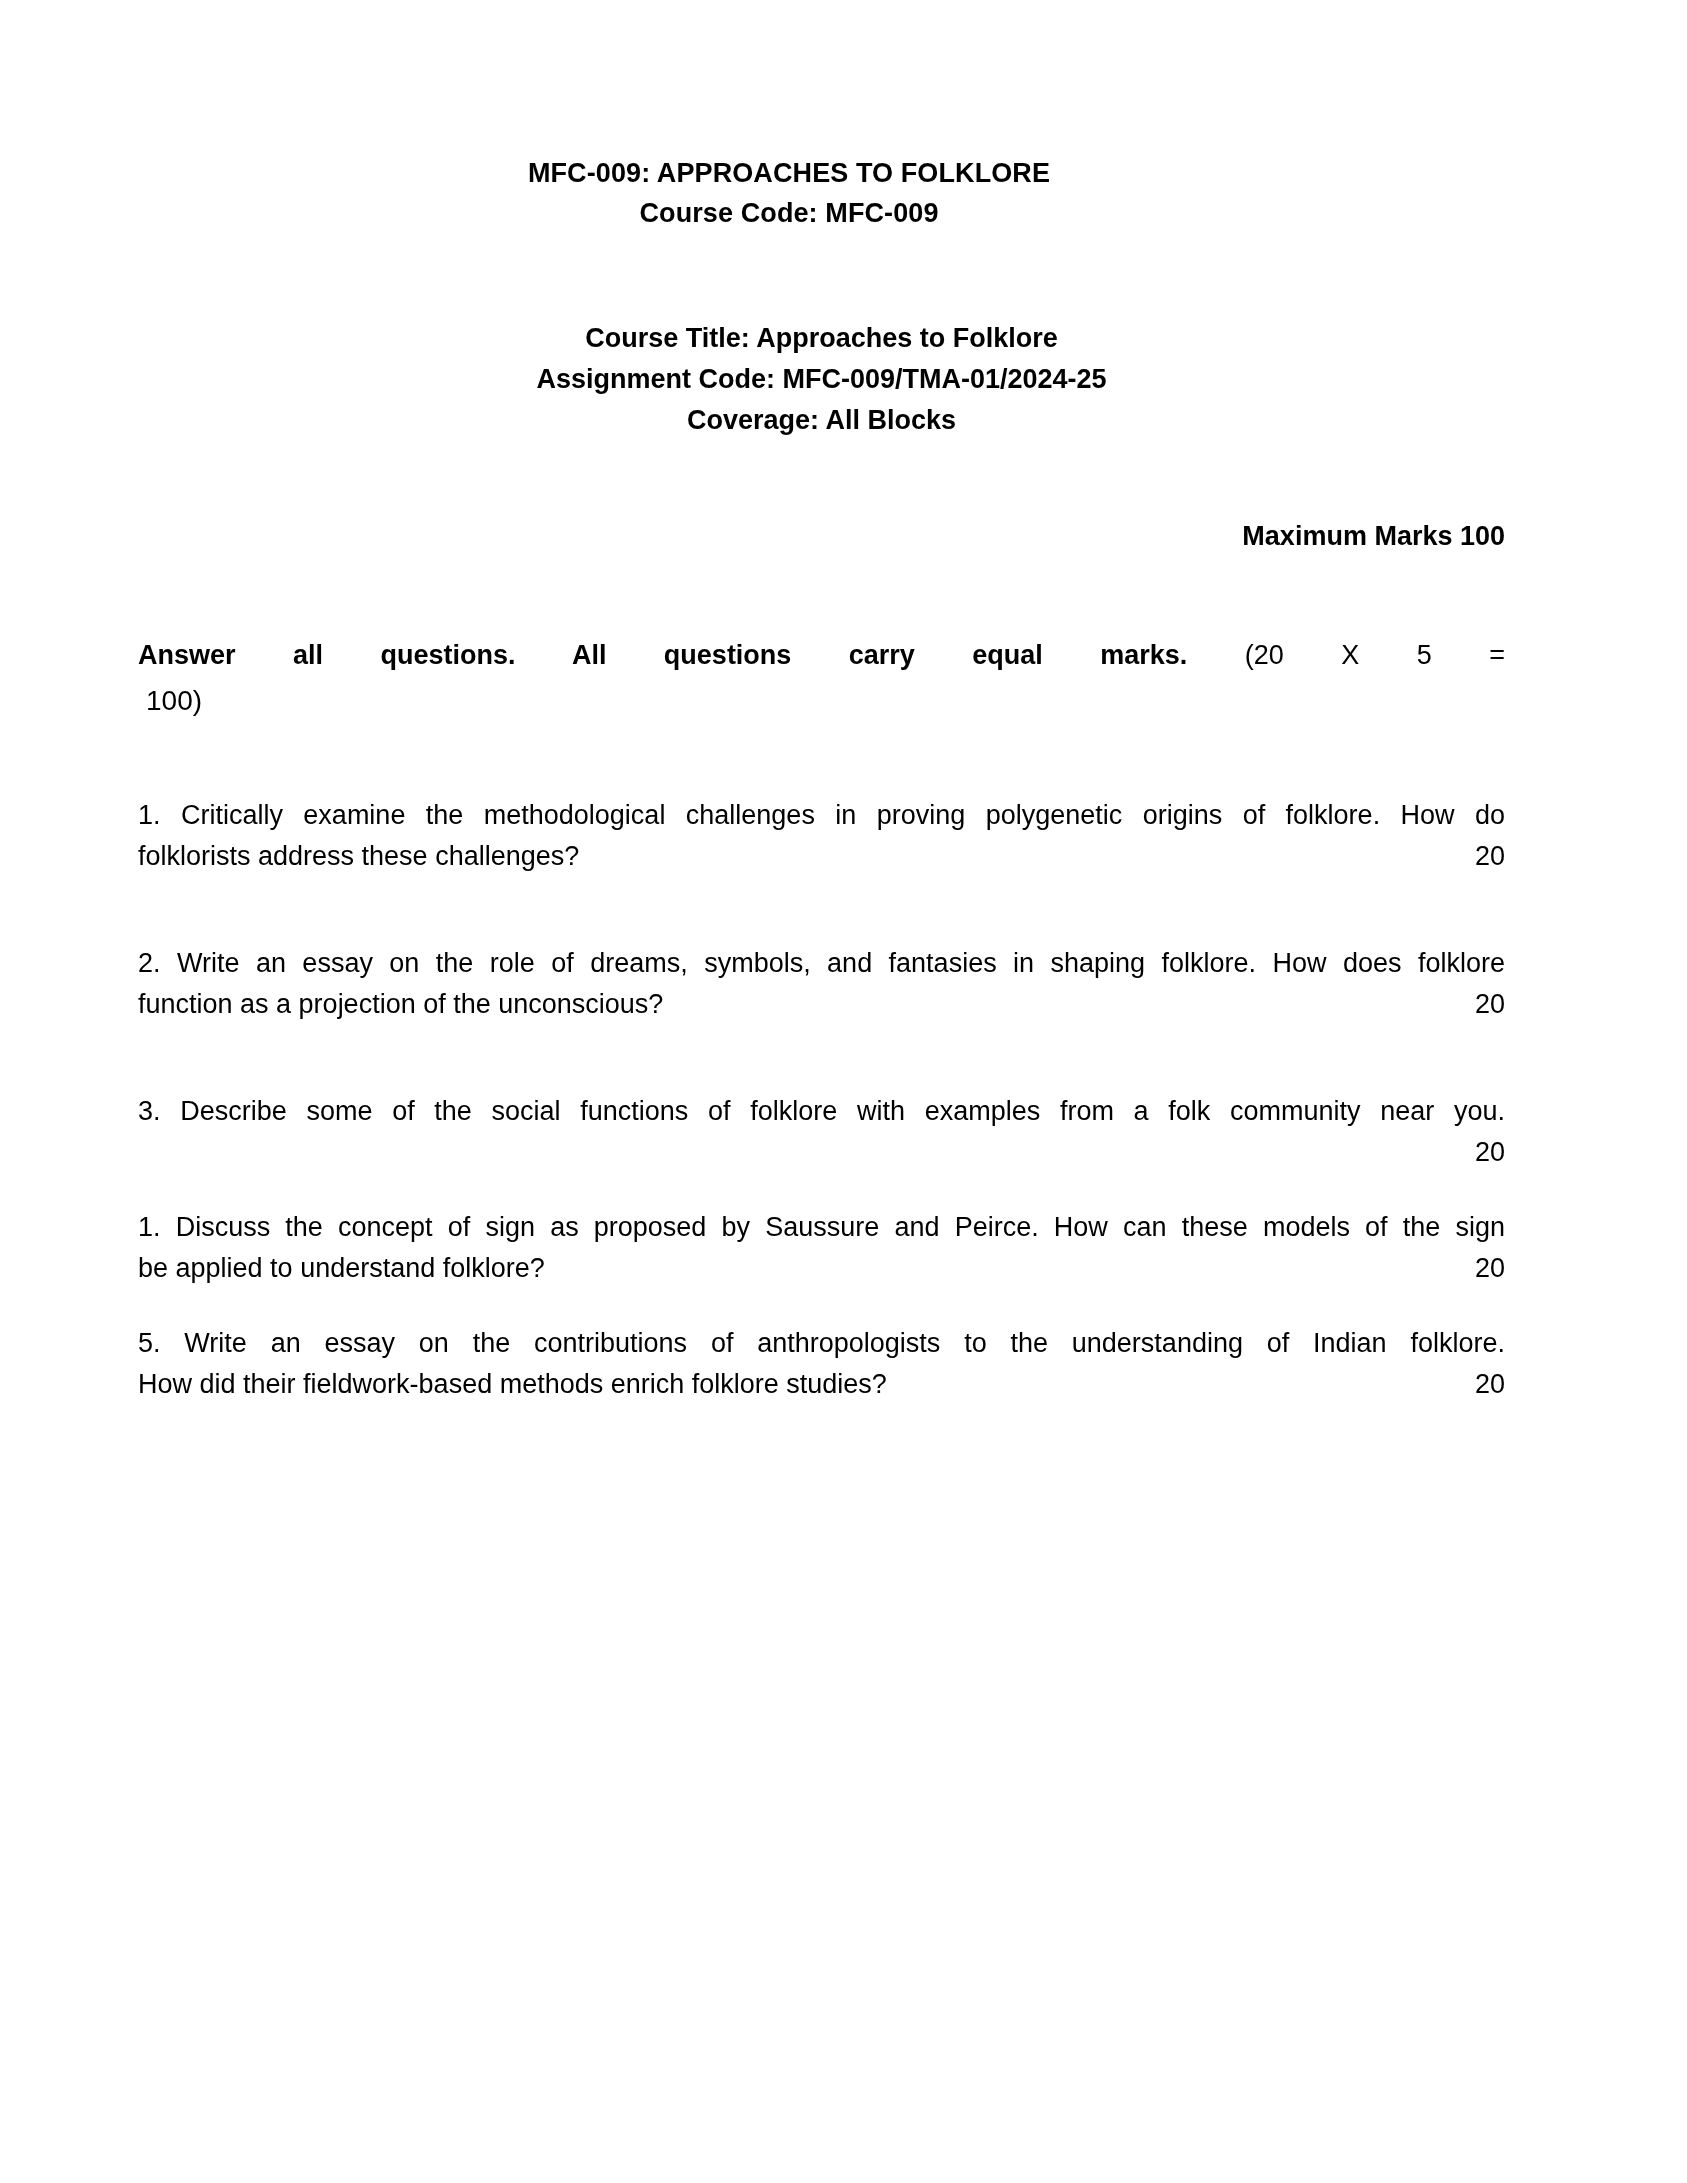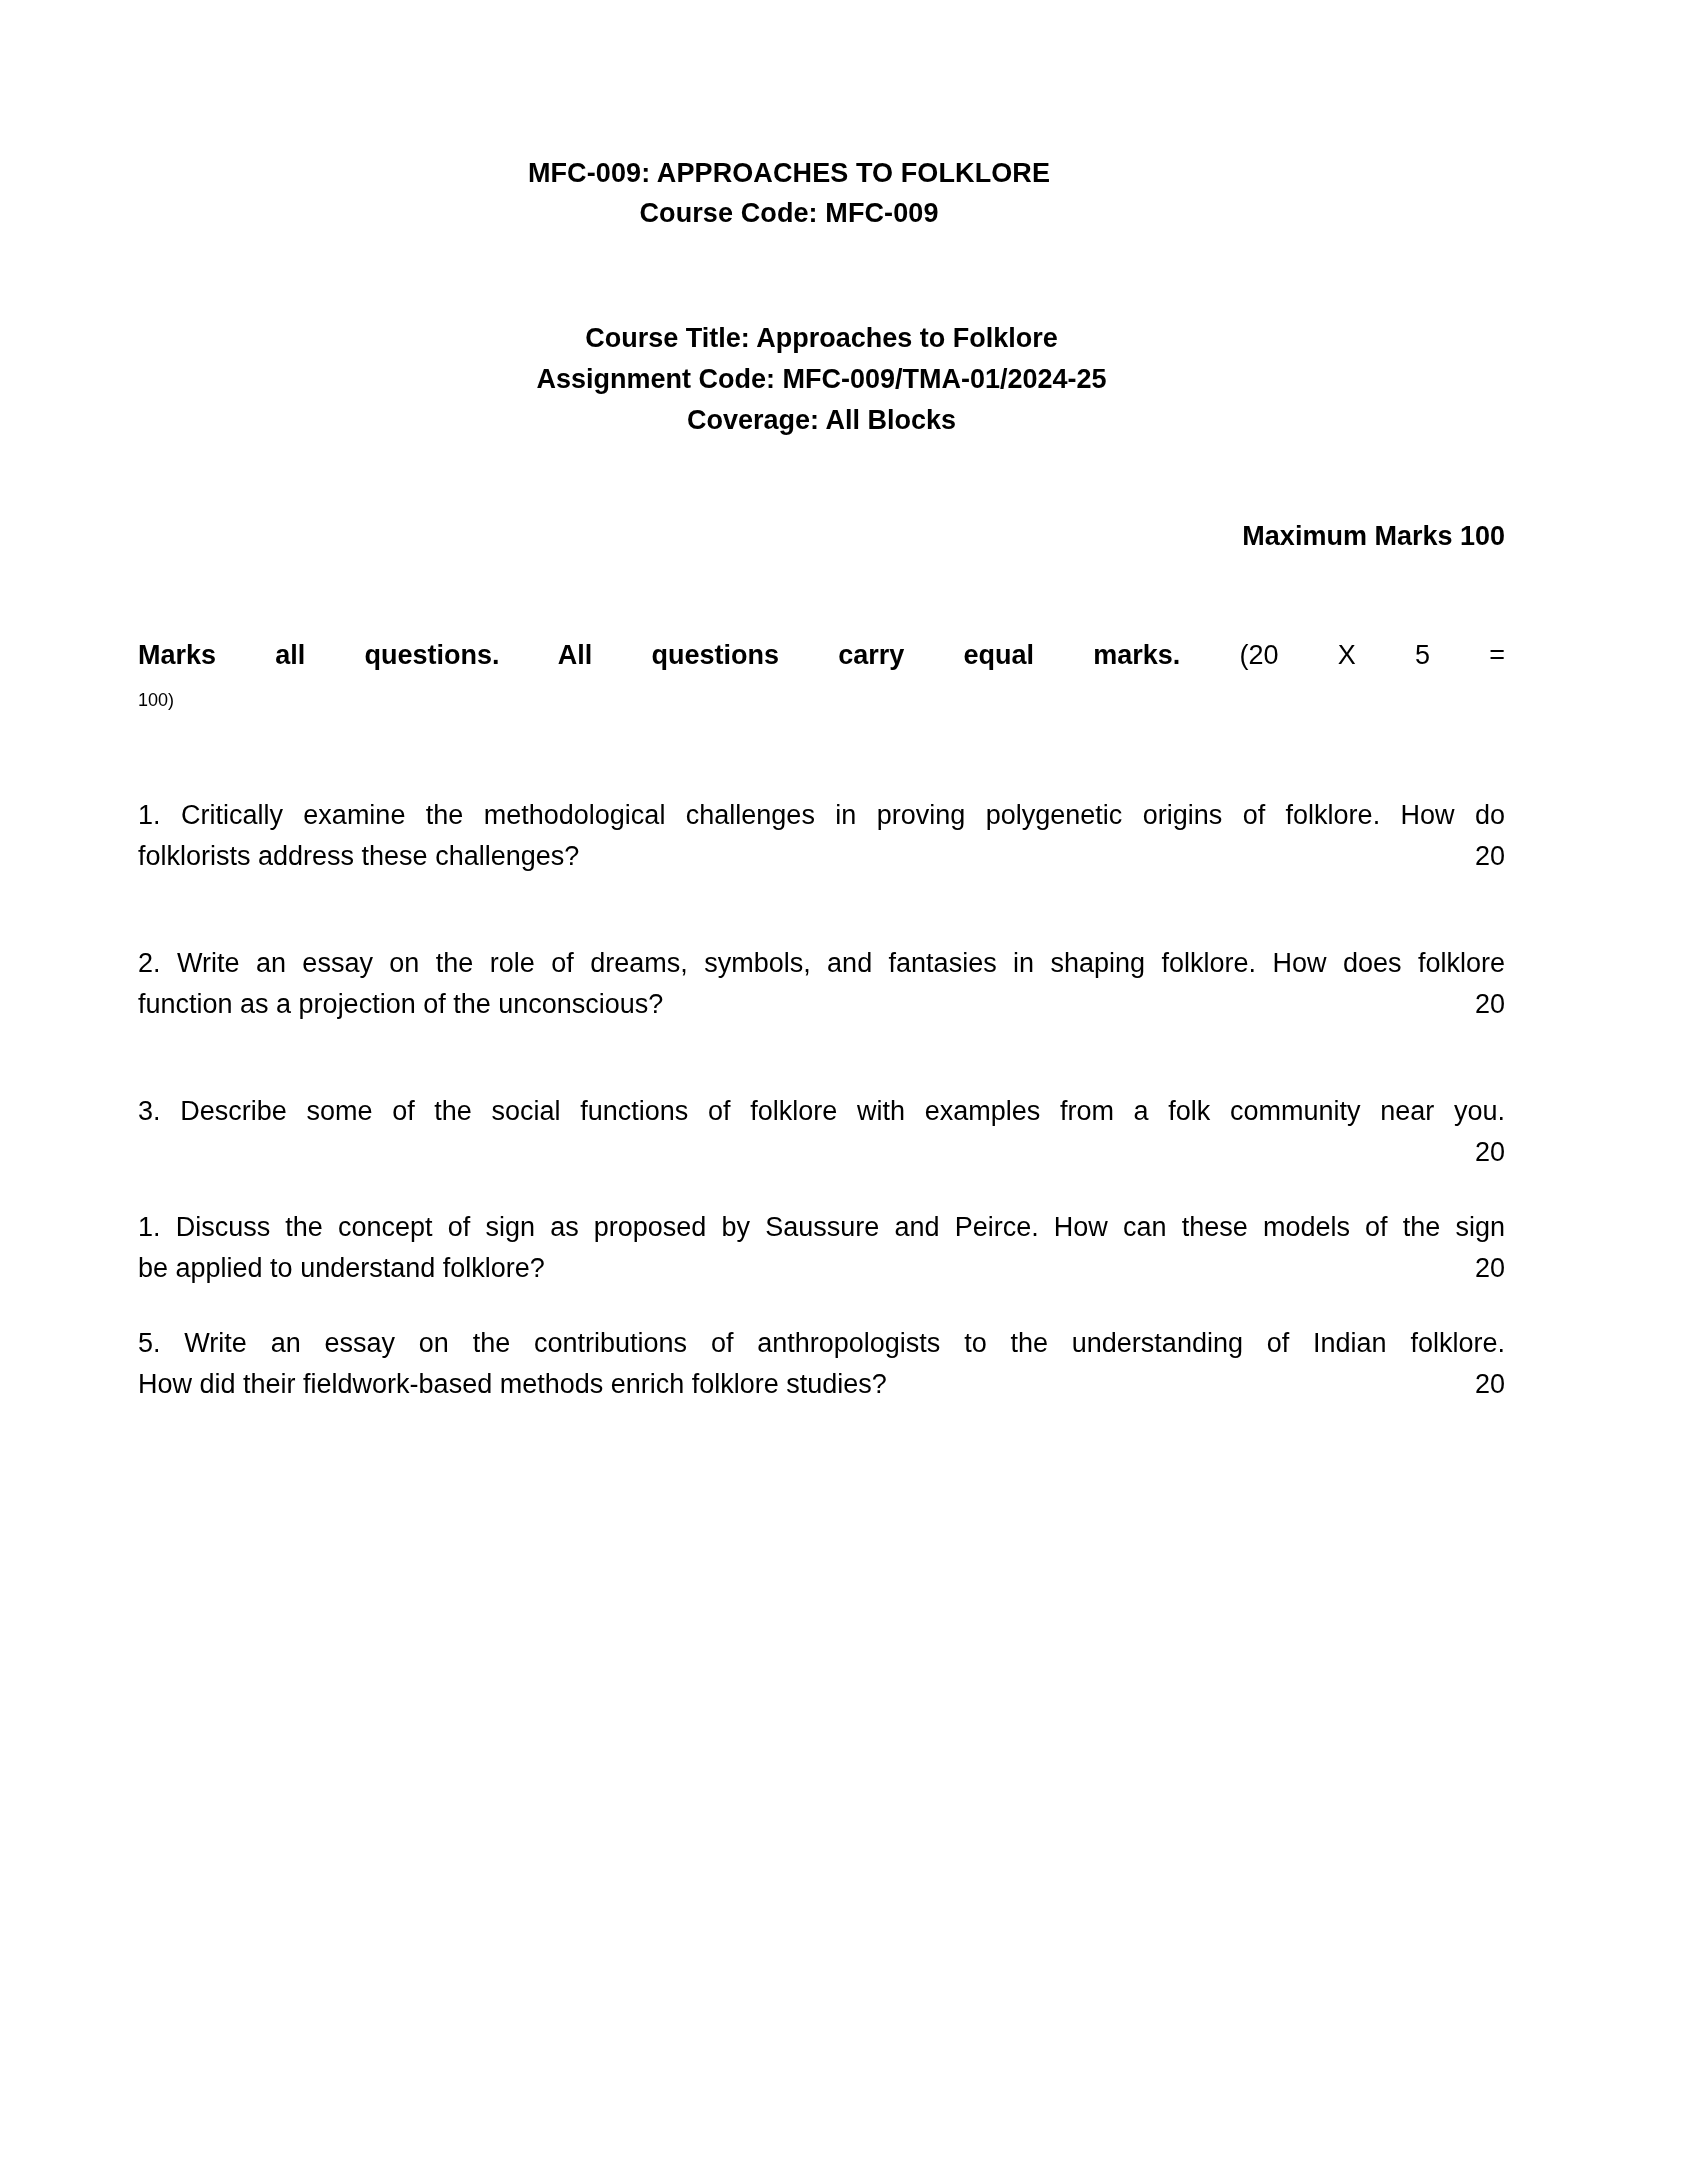--- a/index.html
+++ b/index.html
@@ -76,23 +76,24 @@
     text-align: justify;
     text-align-last: justify;
   }
   .instruction .strong {
     font-weight: bold;
   }
   .instruction .tail {
     font-weight: normal;
   }
   .instruction-cont {
-    font-size: 18px;
+    font-size: 28px;
     line-height: 41px;
     font-weight: normal;
+    margin-left: 8px;
   }
 
   
   .questions {
     margin-top: 74px;
   }
   .question {
     font-size: 27px;
     line-height: 41px;
     text-align: justify;
@@ -124,21 +125,21 @@
 
     <div class="meta-block">
       <div class="meta-line">Course Title: Approaches to Folklore</div>
       <div class="meta-line">Assignment Code: MFC-009/TMA-01/2024-25</div>
       <div class="meta-line">Coverage: All Blocks</div>
     </div>
 
     <div class="max-marks">Maximum Marks 100</div>
 
     <div class="instruction">
-      <span class="strong">Marks all questions. All questions carry equal marks.</span>
+      <span class="strong">Answer all questions. All questions carry equal marks.</span>
       <span class="tail">(20   X   5   =</span>
     </div>
     <div class="instruction-cont">100)</div>
 
     <div class="questions">
 
       <div class="question spacer-wide">
         <span class="q-tail">1. Critically examine the methodological challenges in proving polygenetic origins of folklore. How do</span>
         <span>folklorists address these challenges?</span><span class="marks-gap">20</span>
       </div>

